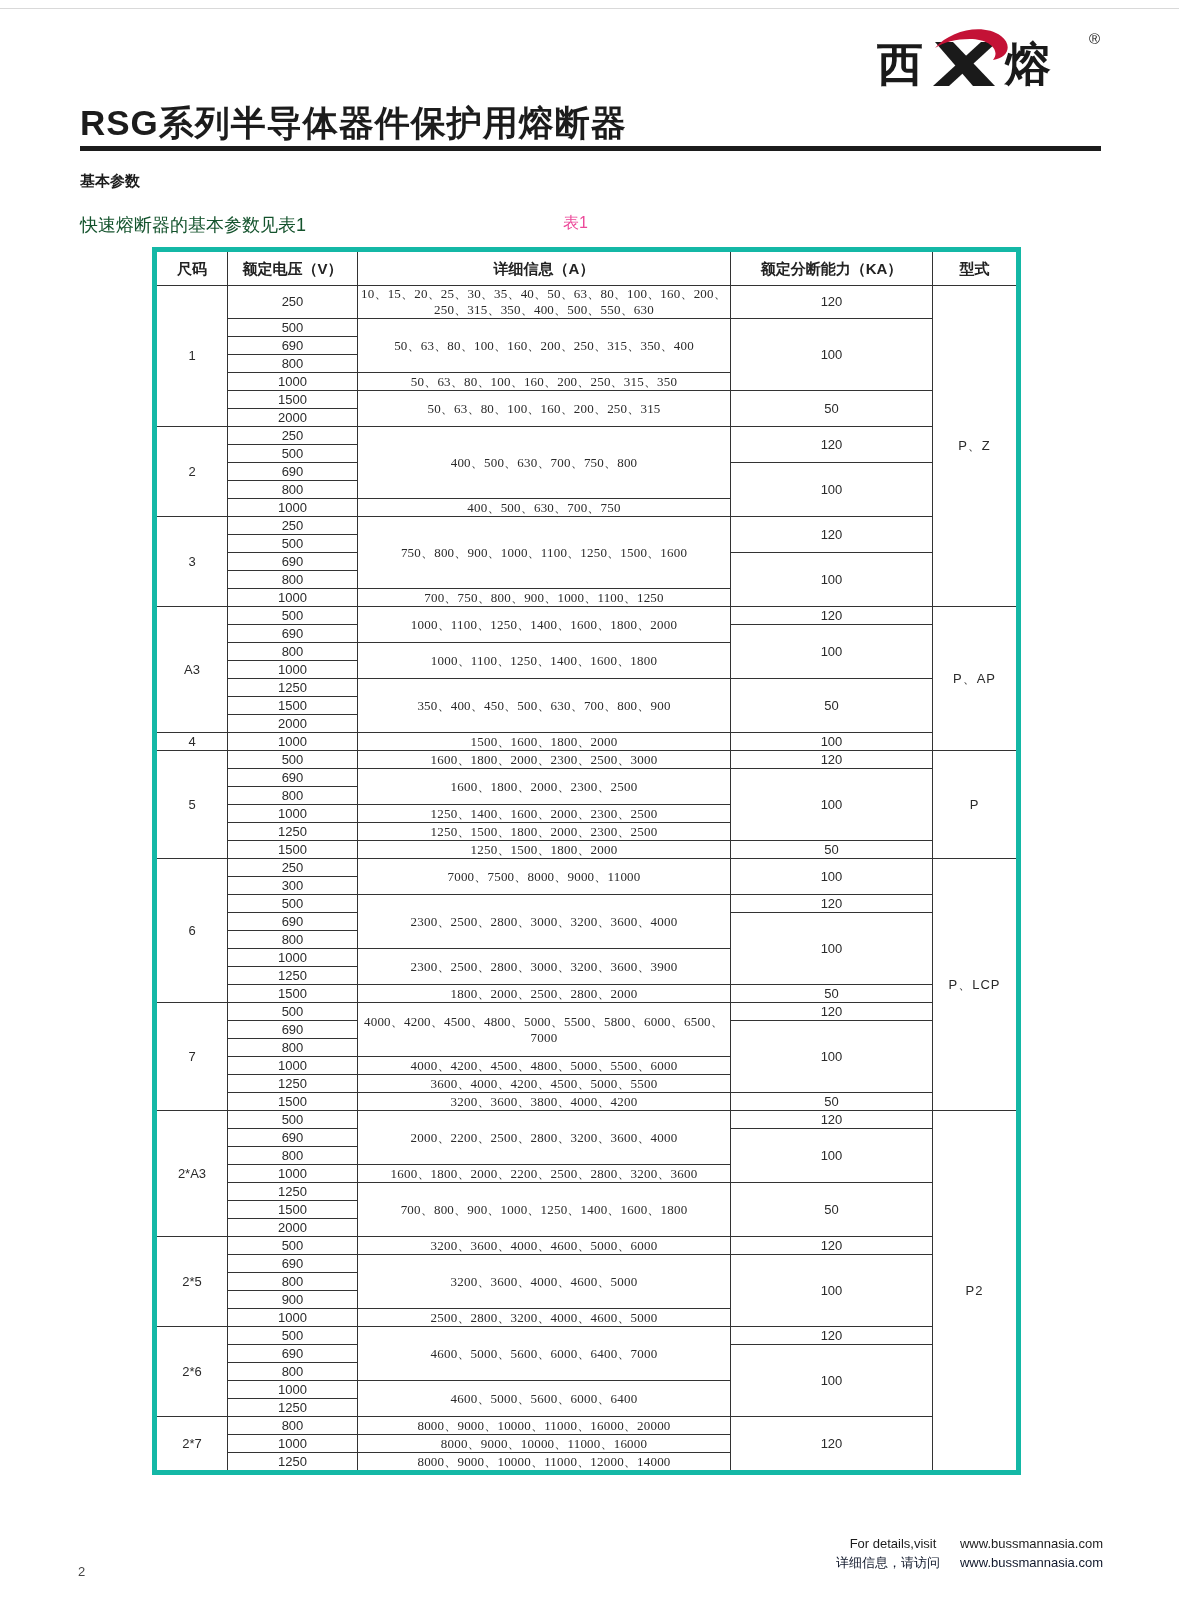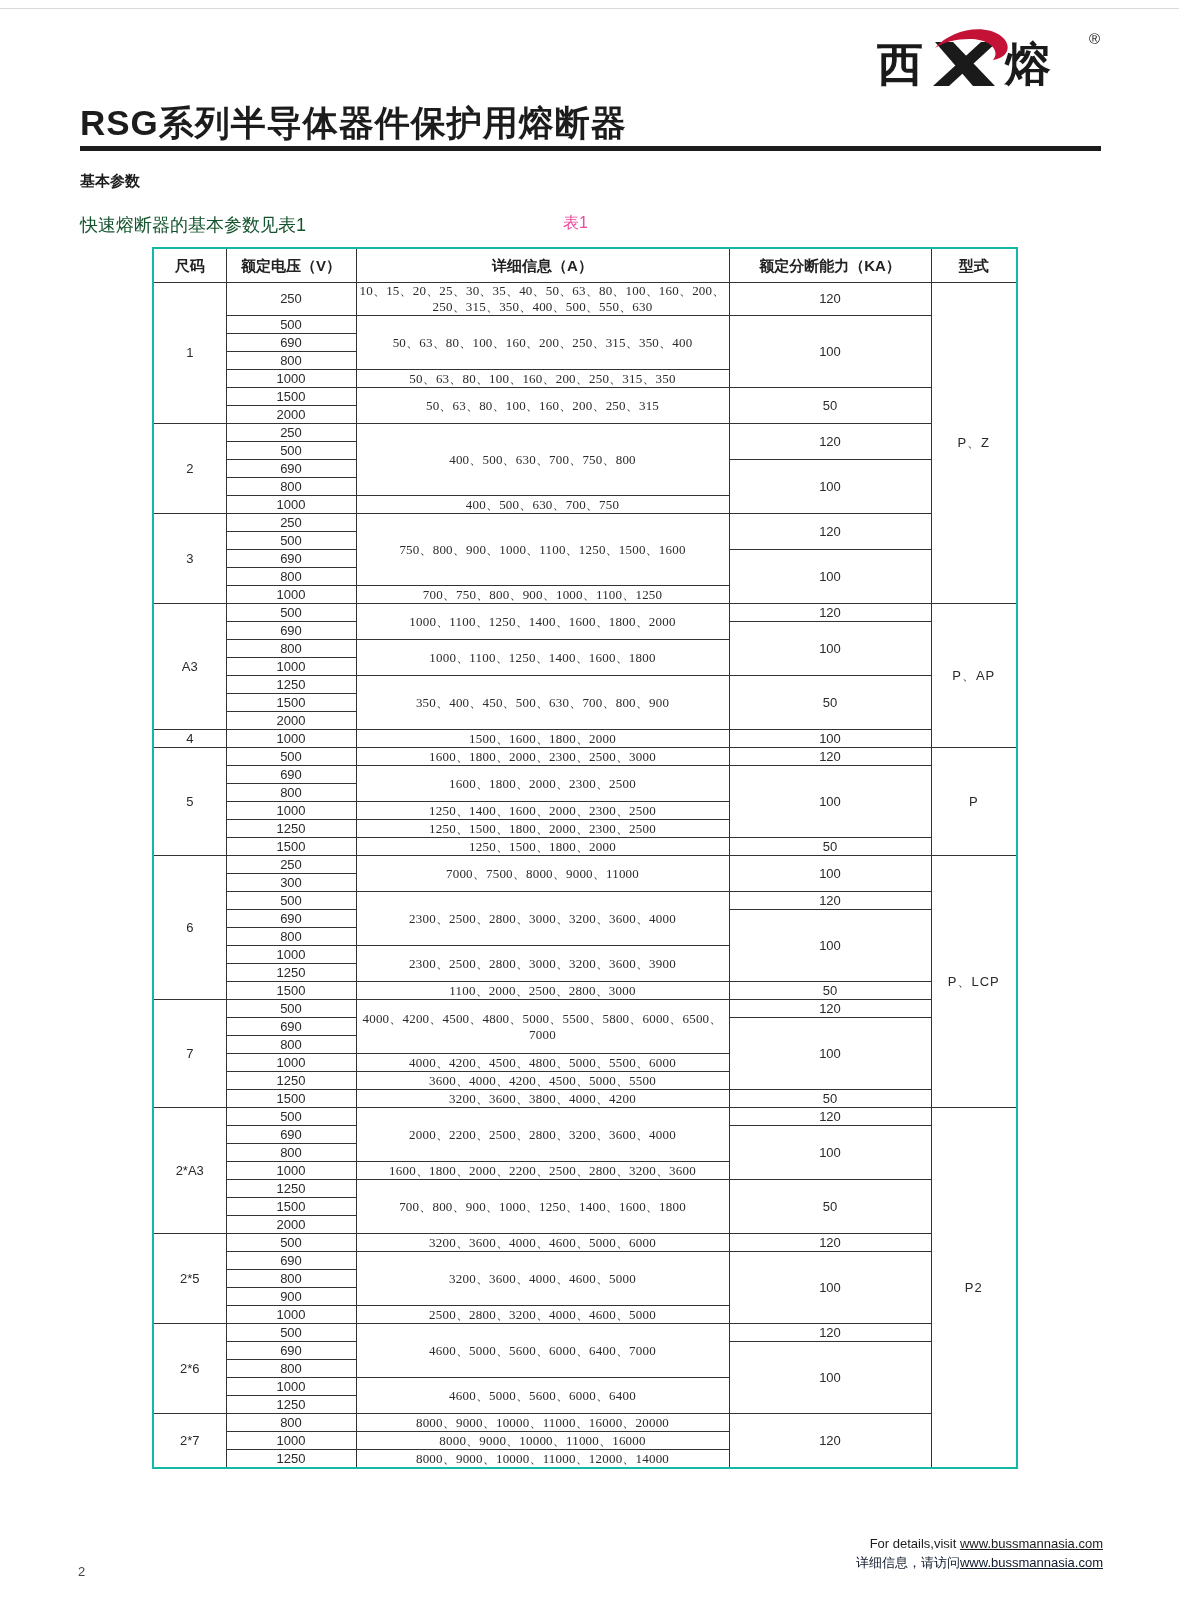--- a/index.html
+++ b/index.html
@@ -20,38 +20,38 @@
   .title-rule{position:absolute;left:80px;top:146px;width:1021px;height:5px;background:#1c1c1c;}
 
   .section-heading{position:absolute;left:80px;top:172px;font-size:15px;font-weight:bold;color:#1c1c1c;}
   .intro-line{position:absolute;left:80px;top:213px;font-size:18px;color:#14532d;}
   .table-label{position:absolute;left:563px;top:213px;font-size:16px;color:#ec4899;}
 
   
   table.params{
     position:absolute;left:152px;top:247px;width:864px;
     border-collapse:collapse;table-layout:fixed;
-    border:2px solid #14b8a6;
+    border:5px solid #14b8a6;
   }
   table.params th, table.params td{
     border:1px solid #333333;
     padding:0 3px;height:17px;line-height:16px;
     font-size:13px;color:#2a2a2a;text-align:center;vertical-align:middle;
     overflow:hidden;
   }
   table.params th{height:33px;font-size:15px;font-weight:bold;color:#222222;}
   td.cell-current{text-align:left;padding-left:5px;letter-spacing:0.2px;font-family:Liberation Serif, serif;}
   td.cell-size{font-size:14px;}
   td.cell-type{font-size:13.5px;letter-spacing:1px;}
 
   
   .footer{position:absolute;right:76px;top:1534px;text-align:right;font-size:13px;line-height:19px;}
   .footer .en{color:#1c1c1c;}
   .footer .cn{color:#0f172a;}
-  .footer a{color:inherit;text-decoration:underline;cursor:pointer;}
+  .footer a{color:inherit;cursor:pointer;margin-left:20px;}
   .page-num{position:absolute;left:78px;top:1564px;font-size:13px;color:#444;}
 </style>
 </head>
 <body>
 
 <div class="page">
   <div class="top-hairline"></div>
 
   <div class="logo">
     <svg width="230" height="62" viewBox="0 0 230 62">
@@ -249,21 +249,21 @@
         </tr>
         <tr>
           <td class="cell-voltage">1000</td>
           <td rowspan="2" class="cell-current">2300、2500、2800、3000、3200、3600、3900</td>
         </tr>
         <tr>
           <td class="cell-voltage">1250</td>
         </tr>
         <tr>
           <td class="cell-voltage">1500</td>
-          <td class="cell-current">1100、2000、2500、2800、3000</td>
+          <td class="cell-current">1800、2000、2500、2800、2000</td>
           <td class="cell-ka">50</td>
         </tr>
         <tr>
           <td rowspan="6" class="cell-size">7</td>
           <td class="cell-voltage">500</td>
           <td rowspan="3" class="cell-current">4000、4200、4500、4800、5000、5500、5800、6000、6500、7000</td>
           <td class="cell-ka">120</td>
         </tr>
         <tr>
           <td class="cell-voltage">690</td>

